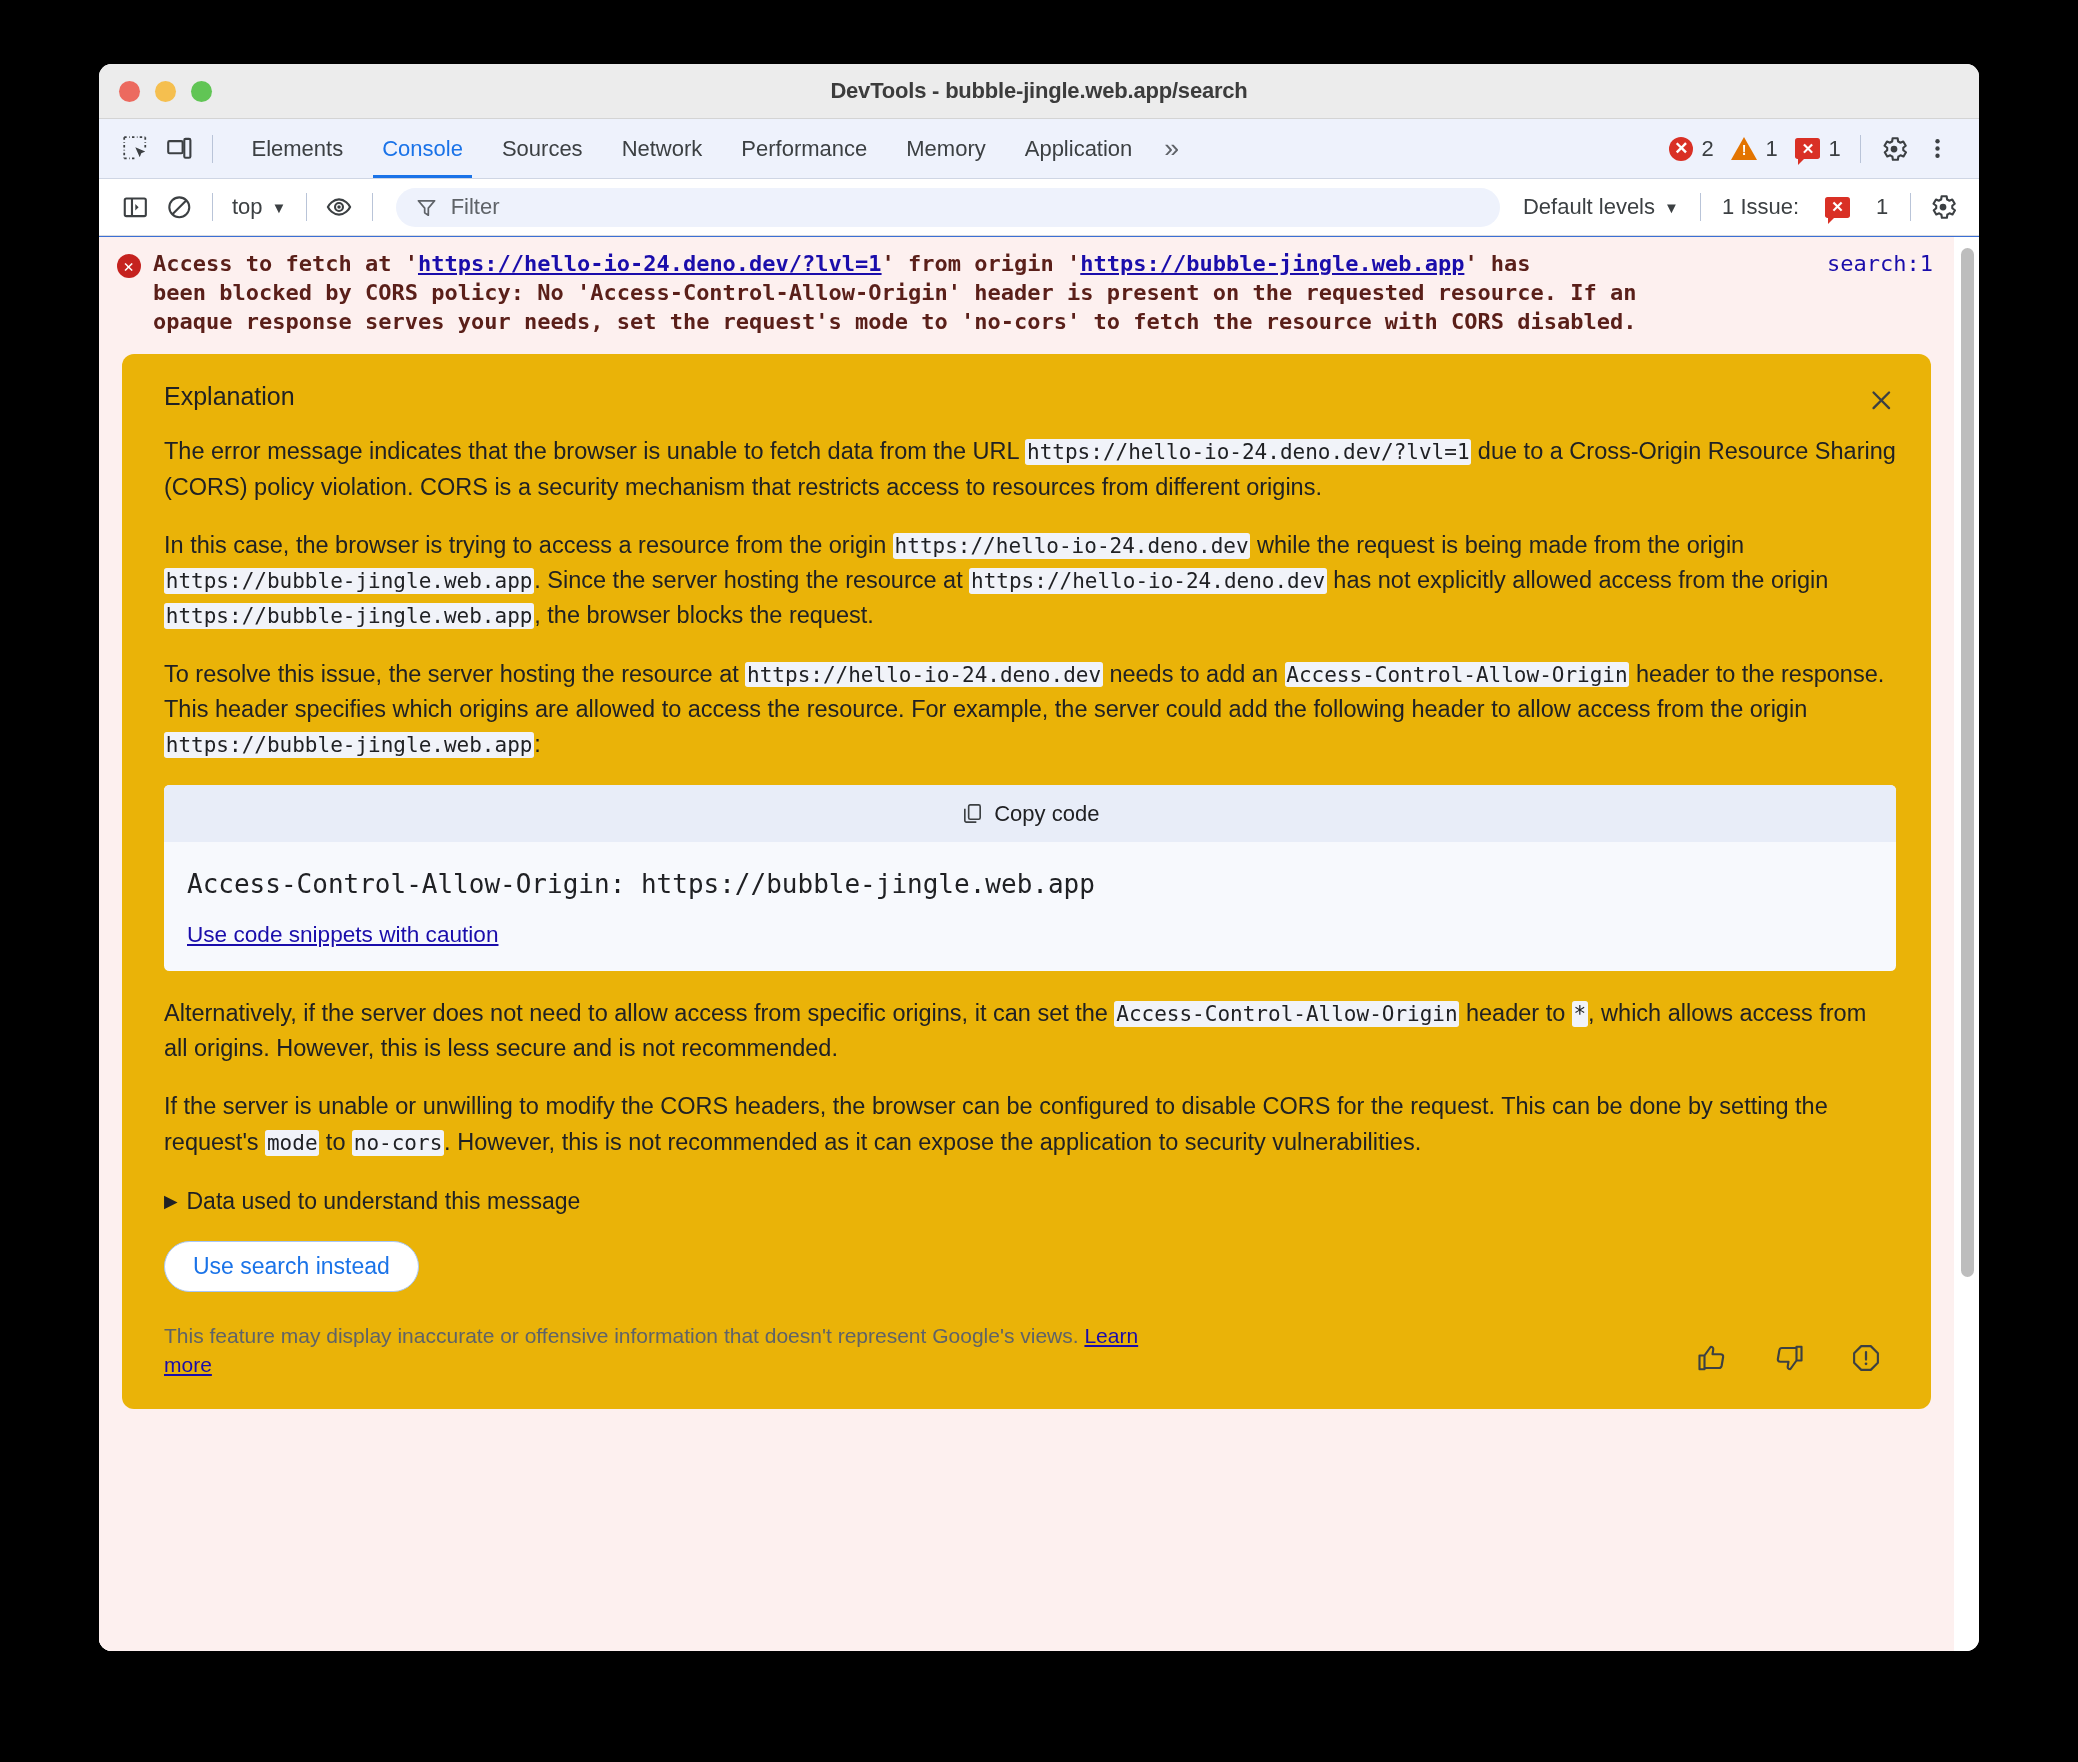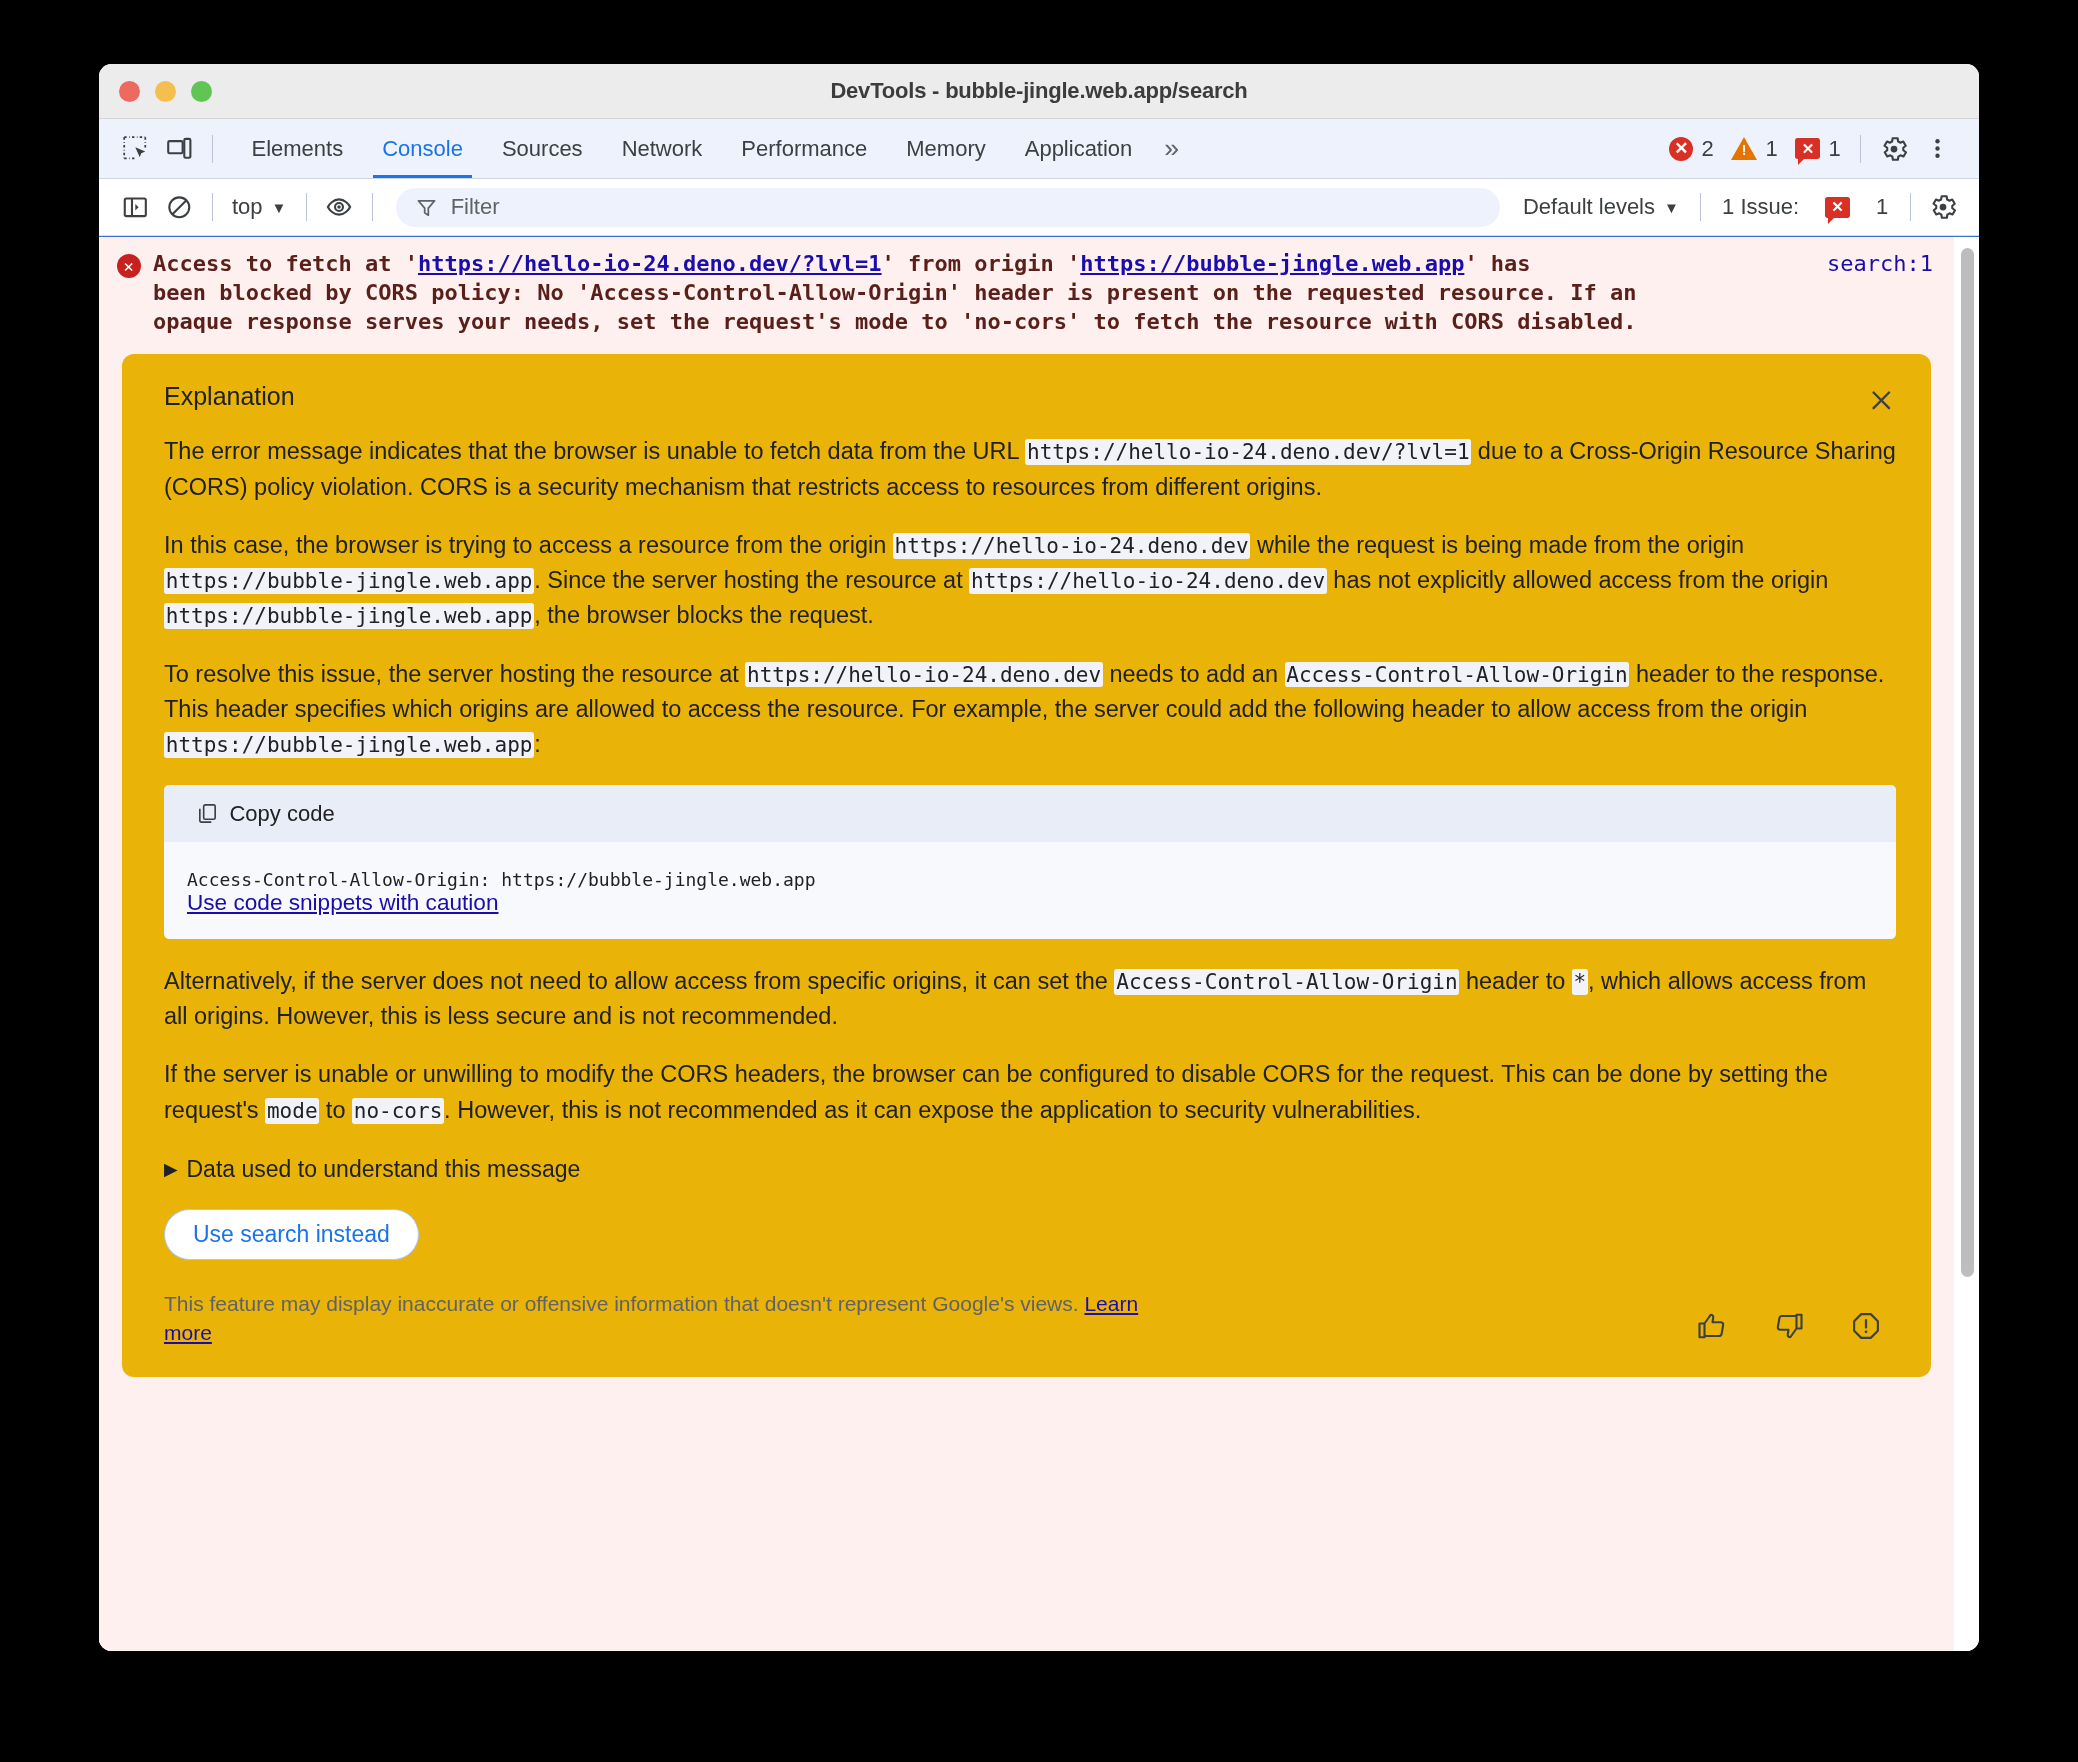--- a/index.html
+++ b/index.html
@@ -194,32 +194,32 @@
   
   .codeblock {
     background: #f7f9fd;
     border-radius: 5.3px;
     margin: 0 0 25px 0;
     overflow: hidden;
   }
   .cb-head {
     background: #e8edf8;
     height: 57px;
-    display: flex; align-items: center; justify-content: flex-start;
+    display: flex; align-items: center; justify-content: center;
     padding: 0 23px;
   }
   .copy-btn {
     display: flex; align-items: center; gap: 10.6px;
     font-size: 22px; color: #202124; cursor: pointer;
     padding: 5.3px 8.9px; border-radius: 4.4px;
   }
   .cb-body { padding: 26.6px 23px 23px 23px; }
   .cb-code {
     font-family: "DejaVu Sans Mono", monospace;
-    font-size: 18px; color: #202124; white-space: pre-wrap;
+    font-size: 26px; color: #202124; margin-bottom: 23px; white-space: pre-wrap;
   }
   .cb-link {
     font-size: 22.6px; color: #1a0dab; text-decoration: underline; cursor: pointer;
   }
 
   
   .disclosure {
     display: flex; align-items: center; gap: 8.9px;
     font-size: 23px; color: #202124; cursor: pointer;
     margin: 28px 0 26.6px 0; width: fit-content;

